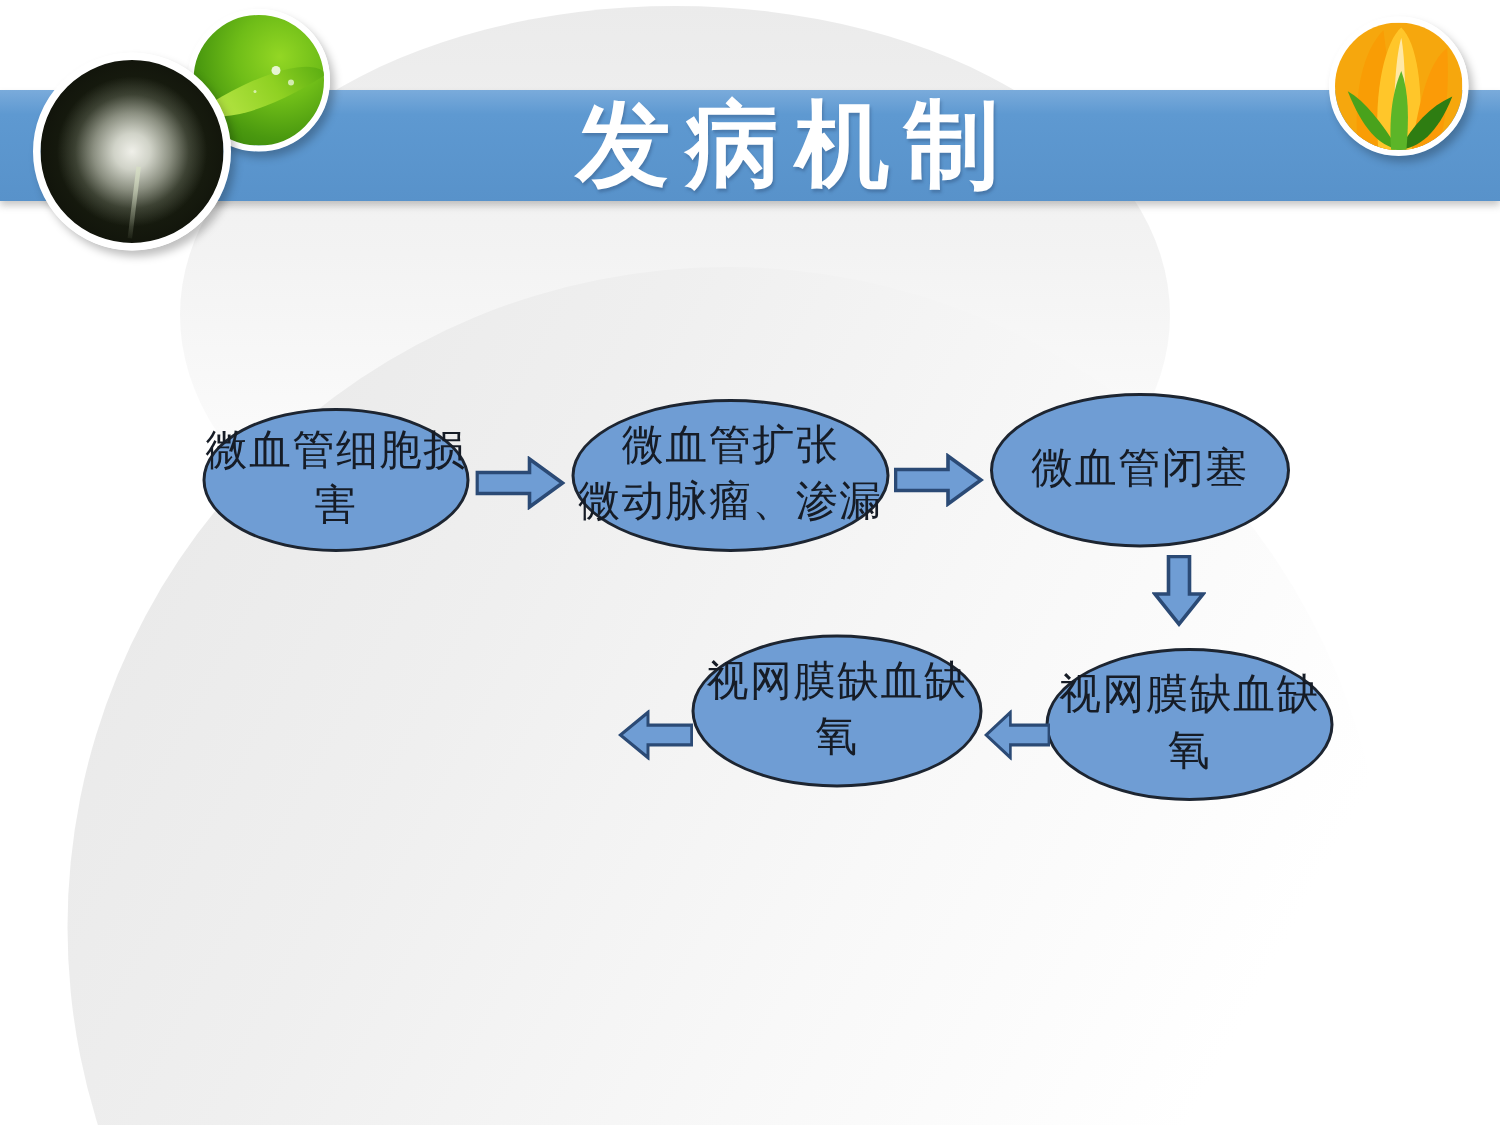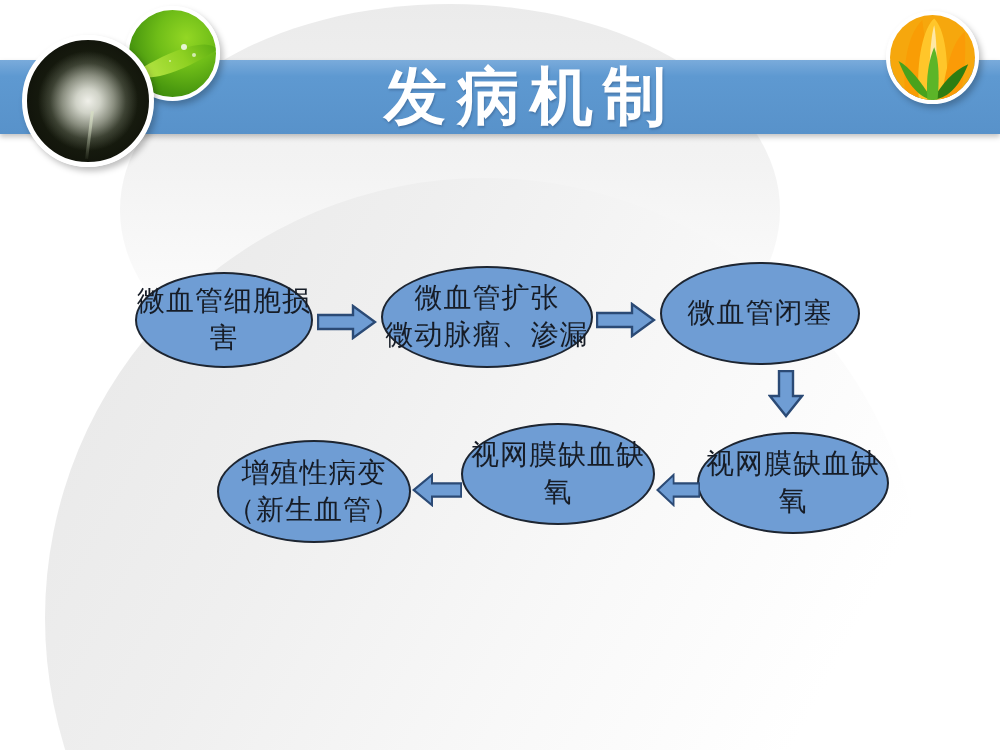--- a/index.html
+++ b/index.html
@@ -129,24 +129,20 @@
   </div>
   <div class="node" style="left:660px;top:262px;width:200px;height:103px">
     <span class="node-label">微血管闭塞</span>
   </div>
   <div class="node" style="left:697px;top:432px;width:192px;height:102px">
     <span class="node-label">视网膜缺血缺氧</span>
   </div>
   <div class="node" style="left:461px;top:423px;width:194px;height:102px">
     <span class="node-label">视网膜缺血缺氧</span>
   </div>
-  <div class="node" style="left:217px;top:440px;width:194px;height:103px">
-    <span class="node-label">增殖性病变
-（新生血管）</span>
-  </div>
 
   <div class="arrow" style="left:317px;top:304px;width:60px;height:36px">
     <svg viewBox="0 0 60 36" preserveAspectRatio="none">
         <polygon points="1,11 36,11 36,2 58,18 36,34 36,25 1,25"></polygon>
       </svg>
   </div>
   <div class="arrow" style="left:596px;top:302px;width:60px;height:36px">
     <svg viewBox="0 0 60 36" preserveAspectRatio="none">
         <polygon points="1,11 36,11 36,2 58,18 36,34 36,25 1,25"></polygon>
       </svg>

